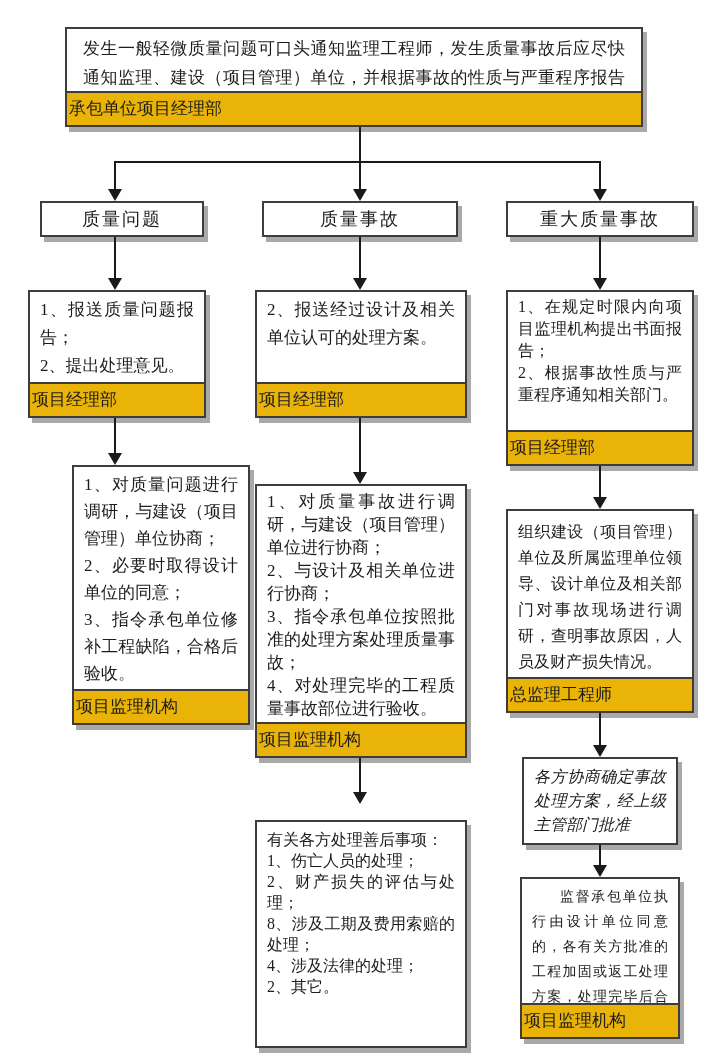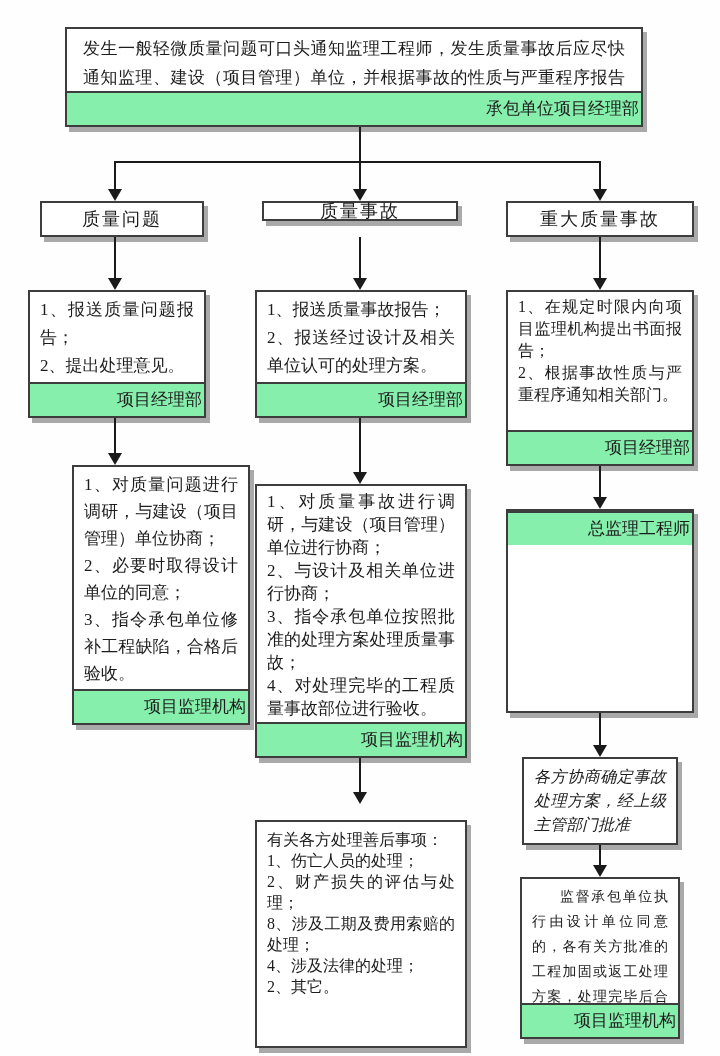--- a/index.html
+++ b/index.html
@@ -13,22 +13,22 @@
     position:absolute; background:#ffffff;
     border:2px solid #3d3d3d; box-shadow:4px 5px 0 #a9a9a9;
     display:flex; flex-direction:column;
   }
   .box-body {
     flex:1; padding:4px 10px; font-size:17px; line-height:28px;
     text-align:justify; overflow:hidden;
   }
   .box-body p { margin:0; }
   .box-label {
-    flex:none; border-top:2px solid #3d3d3d; background:#86efac;
-    text-align:right; font-size:17px; line-height:22px; padding:5px 2px;
+    flex:none; border-top:2px solid #3d3d3d; background:#eab308;
+    text-align:left; font-size:17px; line-height:22px; padding:5px 2px;
     white-space:nowrap; overflow:hidden;
   }
   .header-box {
     position:absolute; background:#ffffff; border:2px solid #3d3d3d;
     box-shadow:4px 5px 0 #a9a9a9; display:flex; align-items:center;
     justify-content:center; font-size:18px; letter-spacing:2px;
   }
   .top-body { padding:5px 16px; line-height:29px; }
   .t16 { font-size:16px; }
   .lh21 { line-height:21px; }
@@ -64,21 +64,21 @@
 
   <div class="vline" style="left:359px; top:161px; width:2px; height:30px;"></div>
   <div class="ah" style="left:353px; top:189px;"></div>
 
   <div class="vline" style="left:599px; top:161px; width:2px; height:30px;"></div>
   <div class="ah" style="left:593px; top:189px;"></div>
 
   <div class="header-box" style="left:40px; top:201px; width:164px; height:36px;">
     <span>质量问题</span>
   </div>
-  <div class="header-box" style="left:262px; top:201px; width:196px; height:20px;">
+  <div class="header-box" style="left:262px; top:201px; width:196px; height:36px;">
     <span>质量事故</span>
   </div>
   <div class="header-box" style="left:506px; top:201px; width:188px; height:36px;">
     <span>重大质量事故</span>
   </div>
 
   <div class="vline" style="left:114px; top:237px; width:2px; height:43px;"></div>
   <div class="ah" style="left:108px; top:278px;"></div>
 
   <div class="vline" style="left:359px; top:237px; width:2px; height:43px;"></div>
@@ -90,21 +90,20 @@
   <div class="box" style="left:28px; top:290px; width:178px; height:128px;">
     <div class="box-body">
       <p>1、报送质量问题报告；</p>
       <p>2、提出处理意见。</p>
     </div>
     <div class="box-label">项目经理部</div>
   </div>
 
   <div class="box" style="left:255px; top:290px; width:212px; height:128px;">
     <div class="box-body">
-      <p>1、报送质量事故报告；</p>
       <p>2、报送经过设计及相关单位认可的处理方案。</p>
     </div>
     <div class="box-label">项目经理部</div>
   </div>
 
   <div class="box" style="left:506px; top:290px; width:188px; height:176px;">
     <div class="box-body t16 lh22">
       <p>1、在规定时限内向项目监理机构提出书面报告；</p>
       <p>2、根据事故性质与严重程序通知相关部门。</p>
     </div>
@@ -133,20 +132,21 @@
     <div class="box-body lh23">
       <p>1、对质量事故进行调研，与建设（项目管理）单位进行协商；</p>
       <p>2、与设计及相关单位进行协商；</p>
       <p>3、指令承包单位按照批准的处理方案处理质量事故；</p>
       <p>4、对处理完毕的工程质量事故部位进行验收。</p>
     </div>
     <div class="box-label">项目监理机构</div>
   </div>
 
   <div class="box" style="left:506px; top:509px; width:188px; height:204px;">
+    <div class="box-body t16 lh26" style="padding-top:8px;">组织建设（项目管理）单位及所属监理单位领导、设计单位及相关部门对事故现场进行调研，查明事故原因，人员及财产损失情况。</div>
     <div class="box-label">总监理工程师</div>
   </div>
 
   <div class="vline" style="left:359px; top:758px; width:2px; height:36px;"></div>
   <div class="ah" style="left:353px; top:792px;"></div>
 
   <div class="box" style="left:255px; top:820px; width:212px; height:228px;">
     <div class="box-body t16 lh21" style="padding-top:7px;">
       <p>有关各方处理善后事项：</p>
       <p>1、伤亡人员的处理；</p>

